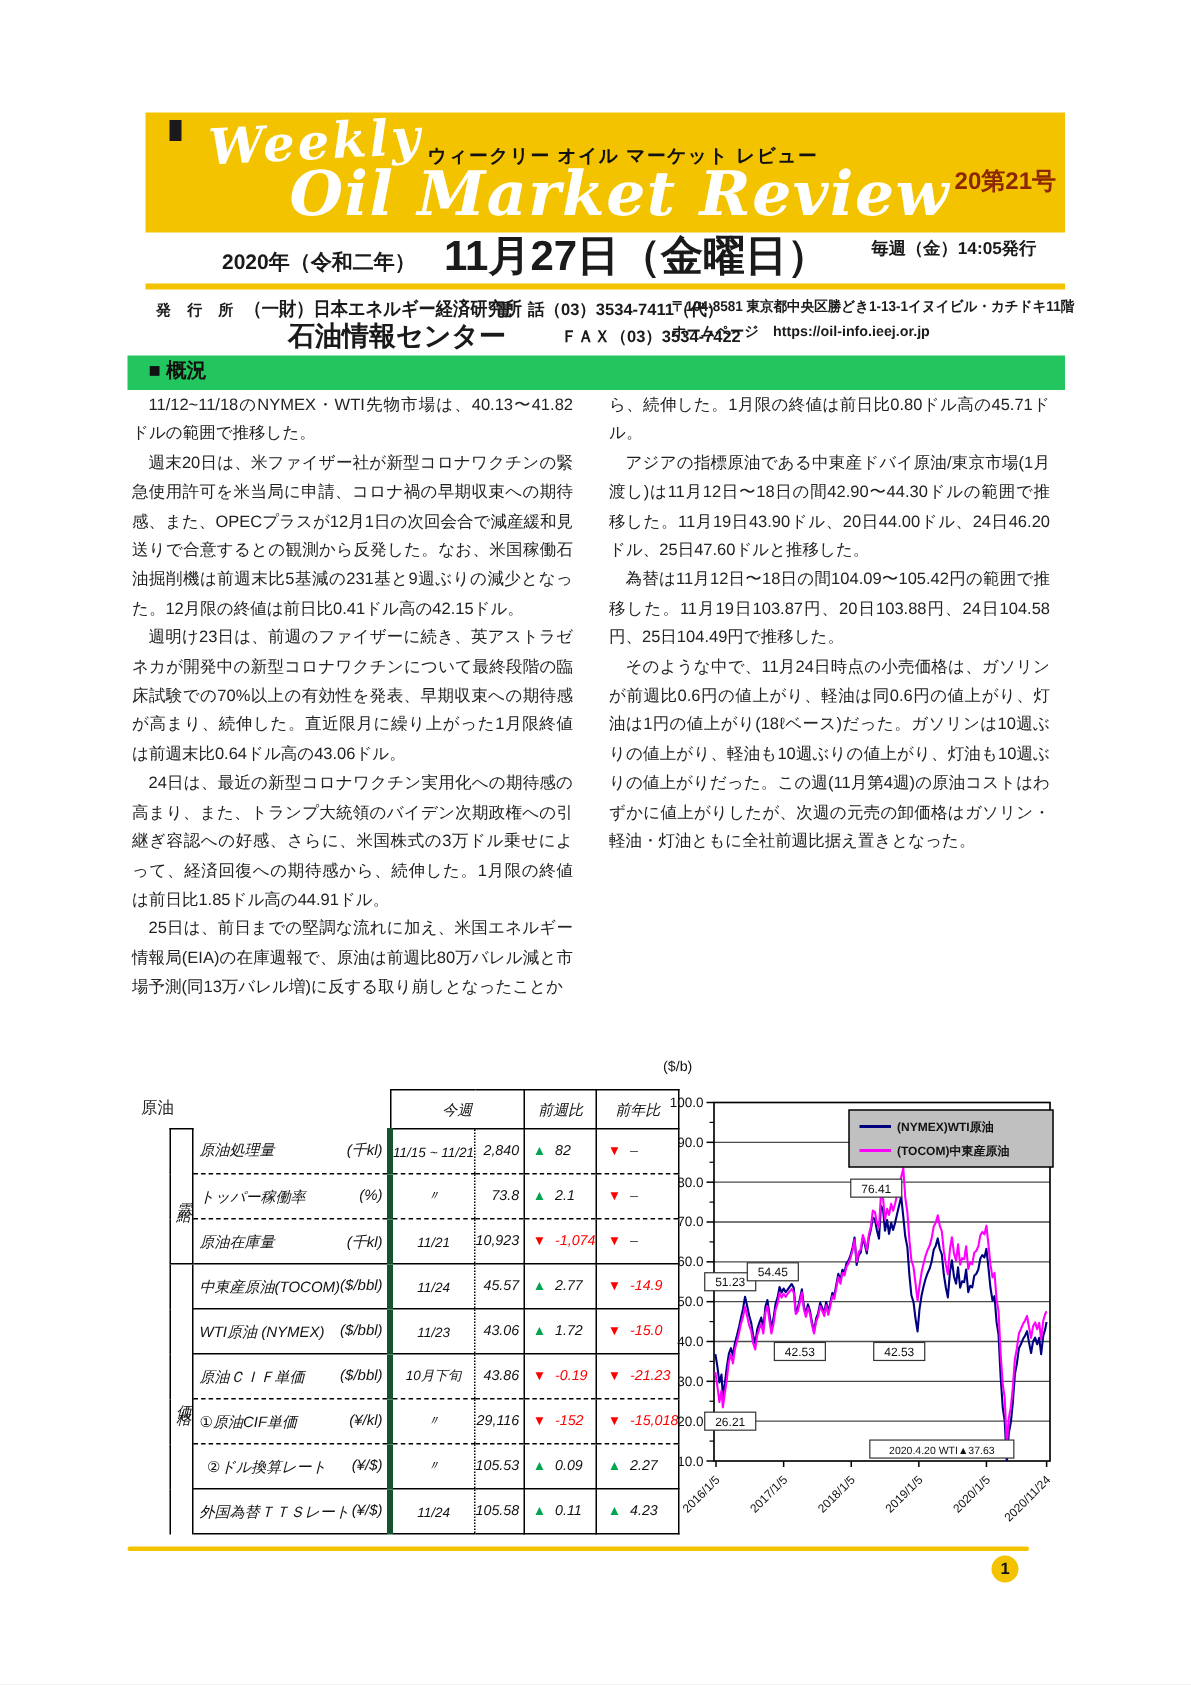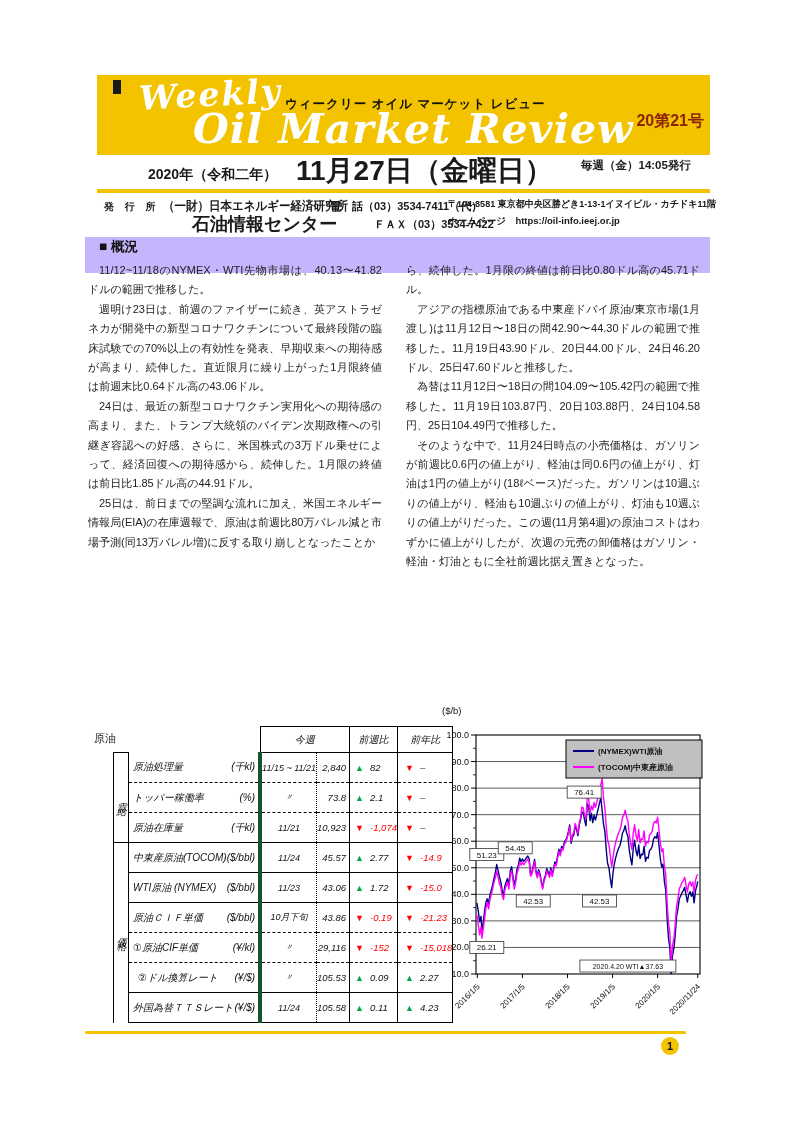--- a/index.html
+++ b/index.html
@@ -24,21 +24,21 @@
   .gold-rule { position:absolute; background:#F3C300; }
   
   #publisher-label { position:absolute; left:104px; top:200px; font-size:10px; letter-spacing:4px; font-weight:bold; }
   #publisher-org { position:absolute; left:163px; top:198px; font-size:12.5px; font-weight:bold; transform:scaleX(.92); transform-origin:left; }
   #publisher-center { position:absolute; left:192px; top:212px; font-size:18px; font-weight:bold; }
   #tel-label { position:absolute; left:330px; top:199px; font-size:11px; font-weight:bold; }
   #fax-label { position:absolute; left:330px; top:217px; font-size:11px; font-weight:bold;margin-left:44px; }
   #address-label { position:absolute; left:448px; top:198px; font-size:9.5px; font-weight:bold; transform:scaleX(.95); transform-origin:left; white-space:nowrap; }
   #homepage-label { position:absolute; left:448px; top:215px; font-size:9.5px; font-weight:bold; }
   
-  #section-bar { position:absolute; left:85px; top:237px; width:625px; height:36px; background:#c4b5fd; }
+  #section-bar { position:absolute; left:85px; top:237px; width:625px; height:23px; background:#22c55e; }
   #section-bar span { display:block; padding-left:14px; line-height:20px; font-size:13.5px; font-weight:bold; color:#111; }
   
   .body-col { position:absolute; top:261px; width:294px; font-size:11px; line-height:19.4px; text-align:justify; color:#222; }
   #col1 { left:88px; } #col2 { left:406px; }
   .body-col p { text-indent:1em; }
   .body-col p.cont { text-indent:0; }
   
   #corner-label { position:absolute; left:94px; top:731px; font-size:11px; color:#222; }
   #supply-table { position:absolute; left:113px; top:726px; border-collapse:collapse; table-layout:fixed; font-size:9.5px; color:#111; }
   #supply-table td { overflow:hidden; white-space:nowrap;font-style:italic; }
@@ -91,20 +91,21 @@
   <div id="fax-label">ＦＡＸ（03）3534-7422</div>
   <div id="address-label">〒104-8581 東京都中央区勝どき1-13-1イヌイビル・カチドキ11階</div>
   <div id="homepage-label">ホームページ　https://oil-info.ieej.or.jp</div>
 
   <div id="section-bar">
     <span>■ 概況</span>
   </div>
 
   <div id="col1" class="body-col">
     <p>11/12~11/18のNYMEX・WTI先物市場は、40.13〜41.82ドルの範囲で推移した。</p>
+    <p>週末20日は、米ファイザー社が新型コロナワクチンの緊急使用許可を米当局に申請、コロナ禍の早期収束への期待感、また、OPECプラスが12月1日の次回会合で減産緩和見送りで合意するとの観測から反発した。なお、米国稼働石油掘削機は前週末比5基減の231基と9週ぶりの減少となった。12月限の終値は前日比0.41ドル高の42.15ドル。</p>
     <p>週明け23日は、前週のファイザーに続き、英アストラゼネカが開発中の新型コロナワクチンについて最終段階の臨床試験での70%以上の有効性を発表、早期収束への期待感が高まり、続伸した。直近限月に繰り上がった1月限終値は前週末比0.64ドル高の43.06ドル。</p>
     <p>24日は、最近の新型コロナワクチン実用化への期待感の高まり、また、トランプ大統領のバイデン次期政権への引継ぎ容認への好感、さらに、米国株式の3万ドル乗せによって、経済回復への期待感から、続伸した。1月限の終値は前日比1.85ドル高の44.91ドル。</p>
     <p>25日は、前日までの堅調な流れに加え、米国エネルギー情報局(EIA)の在庫週報で、原油は前週比80万バレル減と市場予測(同13万バレル増)に反する取り崩しとなったことか</p>
   </div>
   <div id="col2" class="body-col">
     <p class="cont">ら、続伸した。1月限の終値は前日比0.80ドル高の45.71ドル。</p>
     <p>アジアの指標原油である中東産ドバイ原油/東京市場(1月渡し)は11月12日〜18日の間42.90〜44.30ドルの範囲で推移した。11月19日43.90ドル、20日44.00ドル、24日46.20ドル、25日47.60ドルと推移した。</p>
     <p>為替は11月12日〜18日の間104.09〜105.42円の範囲で推移した。11月19日103.87円、20日103.88円、24日104.58円、25日104.49円で推移した。</p>
     <p>そのような中で、11月24日時点の小売価格は、ガソリンが前週比0.6円の値上がり、軽油は同0.6円の値上がり、灯油は1円の値上がり(18ℓベース)だった。ガソリンは10週ぶりの値上がり、軽油も10週ぶりの値上がり、灯油も10週ぶりの値上がりだった。この週(11月第4週)の原油コストはわずかに値上がりしたが、次週の元売の卸価格はガソリン・軽油・灯油ともに全社前週比据え置きとなった。</p>
   </div>

